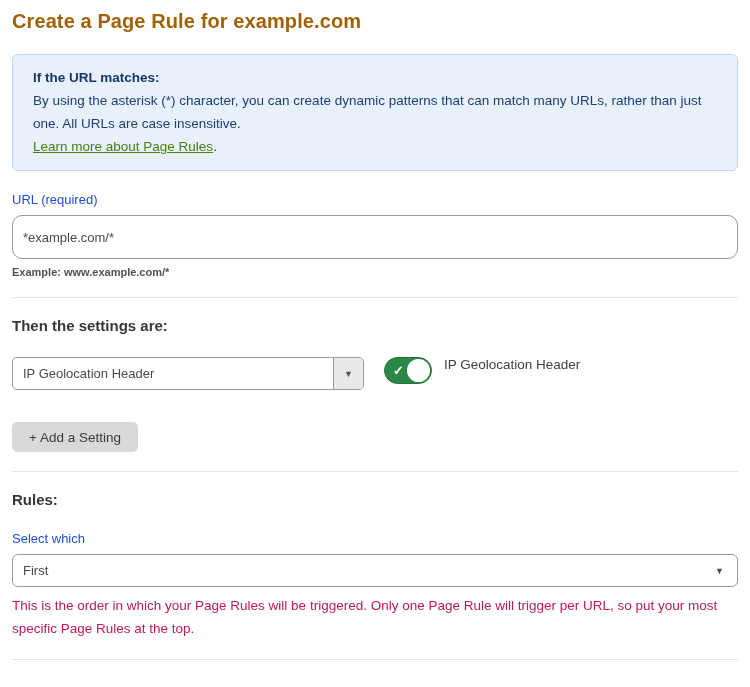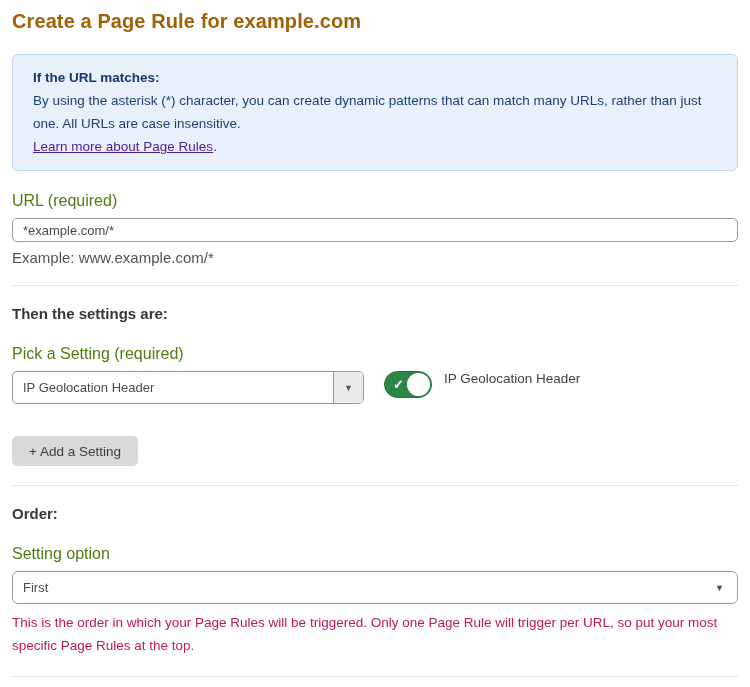--- a/index.html
+++ b/index.html
@@ -23,34 +23,34 @@
     border: 1px solid #bdd7f2;
     border-radius: 6px;
     padding: 11px 16px 12px 20px;
     color: #1d3f74;
     font-size: 13.5px;
     line-height: 23px;
     margin-bottom: 21px;
   }
   .info-box .info-heading { font-weight: bold; color: #16386d; }
   .info-box a.info-link {
-    color: #4c1d95; text-decoration: underline; cursor: pointer;
+    color: #4d7c0f; text-decoration: underline; cursor: pointer;
   }
   .info-box .info-link-suffix { color: #1d3f74; }
 
-  .field-label { font-size: 16px; color: #4d7c0f; margin: 0 0 8px 0; }
+  .field-label { font-size: 13px; color: #1d4ed8; margin: 0 0 8px 0; }
 
   .text-input {
-    width: 100%; height: 24px;
-    border: 1px solid #9a9a9a; border-radius: 5px;
+    width: 100%; height: 44px;
+    border: 1px solid #9a9a9a; border-radius: 10px;
     padding: 0 10px; font-size: 13px; color: #4a4a4a;
     font-family: "Liberation Sans", sans-serif;
     background: #fff; outline: none;
   }
-  .helper-text { font-size: 15px; color: #525252; margin-top: 7px; }
+  .helper-text { font-size: 11px; color: #525252; margin-top: 7px; font-weight: bold; }
 
   hr.divider {
     border: none; border-top: 1px solid #e4e4e4;
     margin: 19px 0;
   }
 
   .section-heading {
     font-size: 15px; font-weight: bold; color: #373737;
     margin: 16px 0 23px 0;
   }
@@ -129,43 +129,42 @@
   </div>
 
   <div class="field-label">URL (required)</div>
   <input type="text" class="text-input" value="*example.com/*" style="">
   <div class="helper-text">Example: www.example.com/*</div>
 
   <hr class="divider">
 
   <div class="section-heading">Then the settings are:</div>
 
-  <div class="field-label">Pick a Setting (required)</div>
 
   <div class="picker-row">
     <div class="custom-select">
       <div class="select-value">IP Geolocation Header</div>
       <div class="select-arrow-btn">
           <span>▼</span>
         </div>
     </div>
     <div class="toggle">
       <span class="toggle-check">✓</span>
       <span class="toggle-knob"></span>
     </div>
     <div class="toggle-label">IP Geolocation Header</div>
   </div>
 
   <button class="btn btn-add">+ Add a Setting</button>
 
   <hr class="divider">
 
-  <div class="section-heading">Order:</div>
+  <div class="section-heading">Rules:</div>
 
-  <div class="field-label">Setting option</div>
+  <div class="field-label">Select which</div>
 
   <div class="full-select">
     <span>First</span>
     <span class="full-select-arrow">▼</span>
   </div>
 
   <div class="order-helper">This is the order in which your Page Rules will be triggered. Only one Page Rule will trigger per URL, so put your most specific Page Rules at the top.</div>
 
   <hr class="divider">
 

